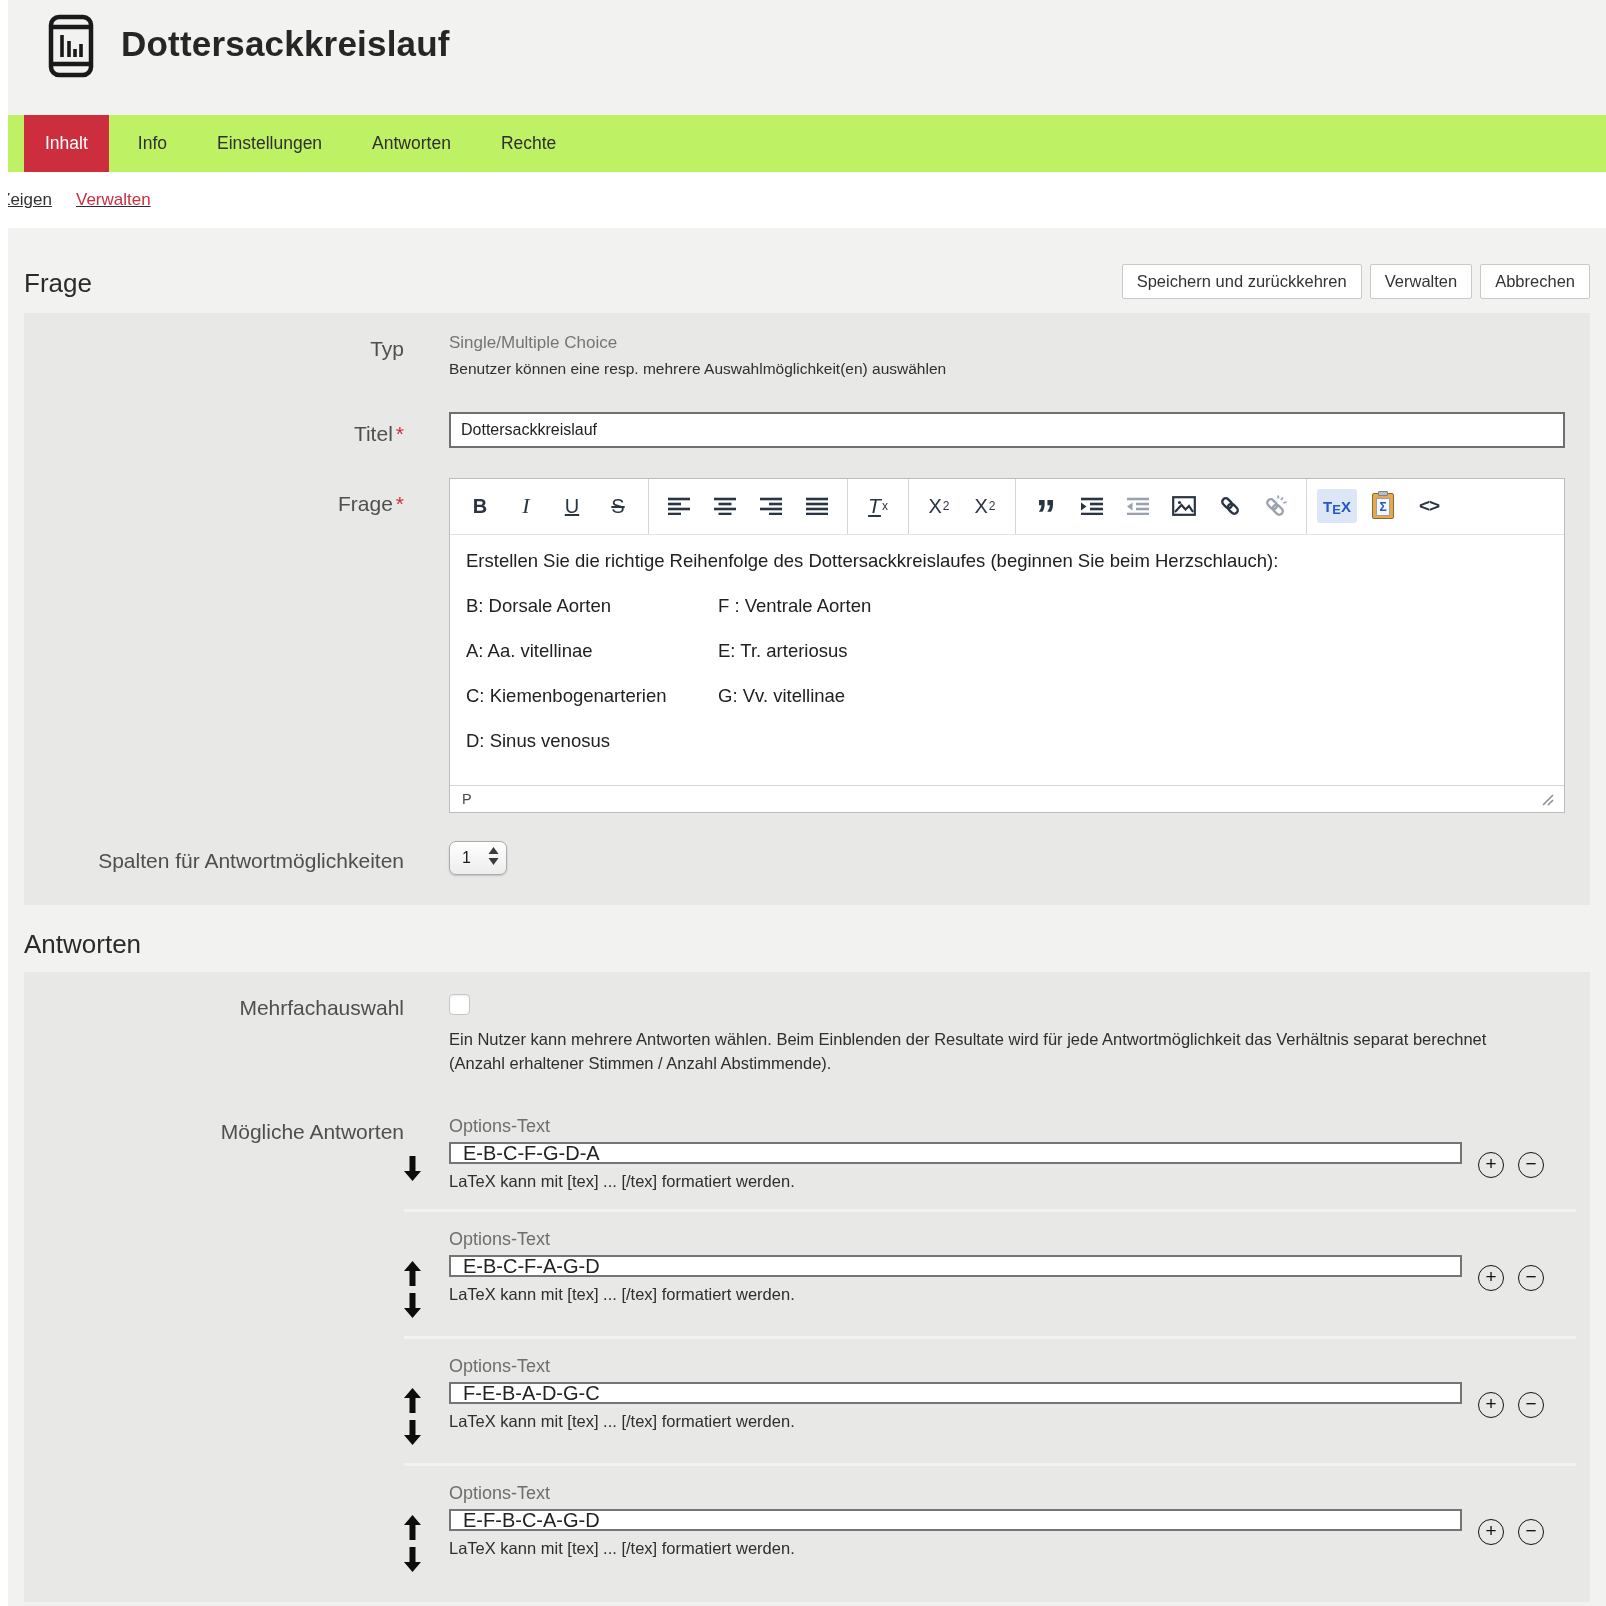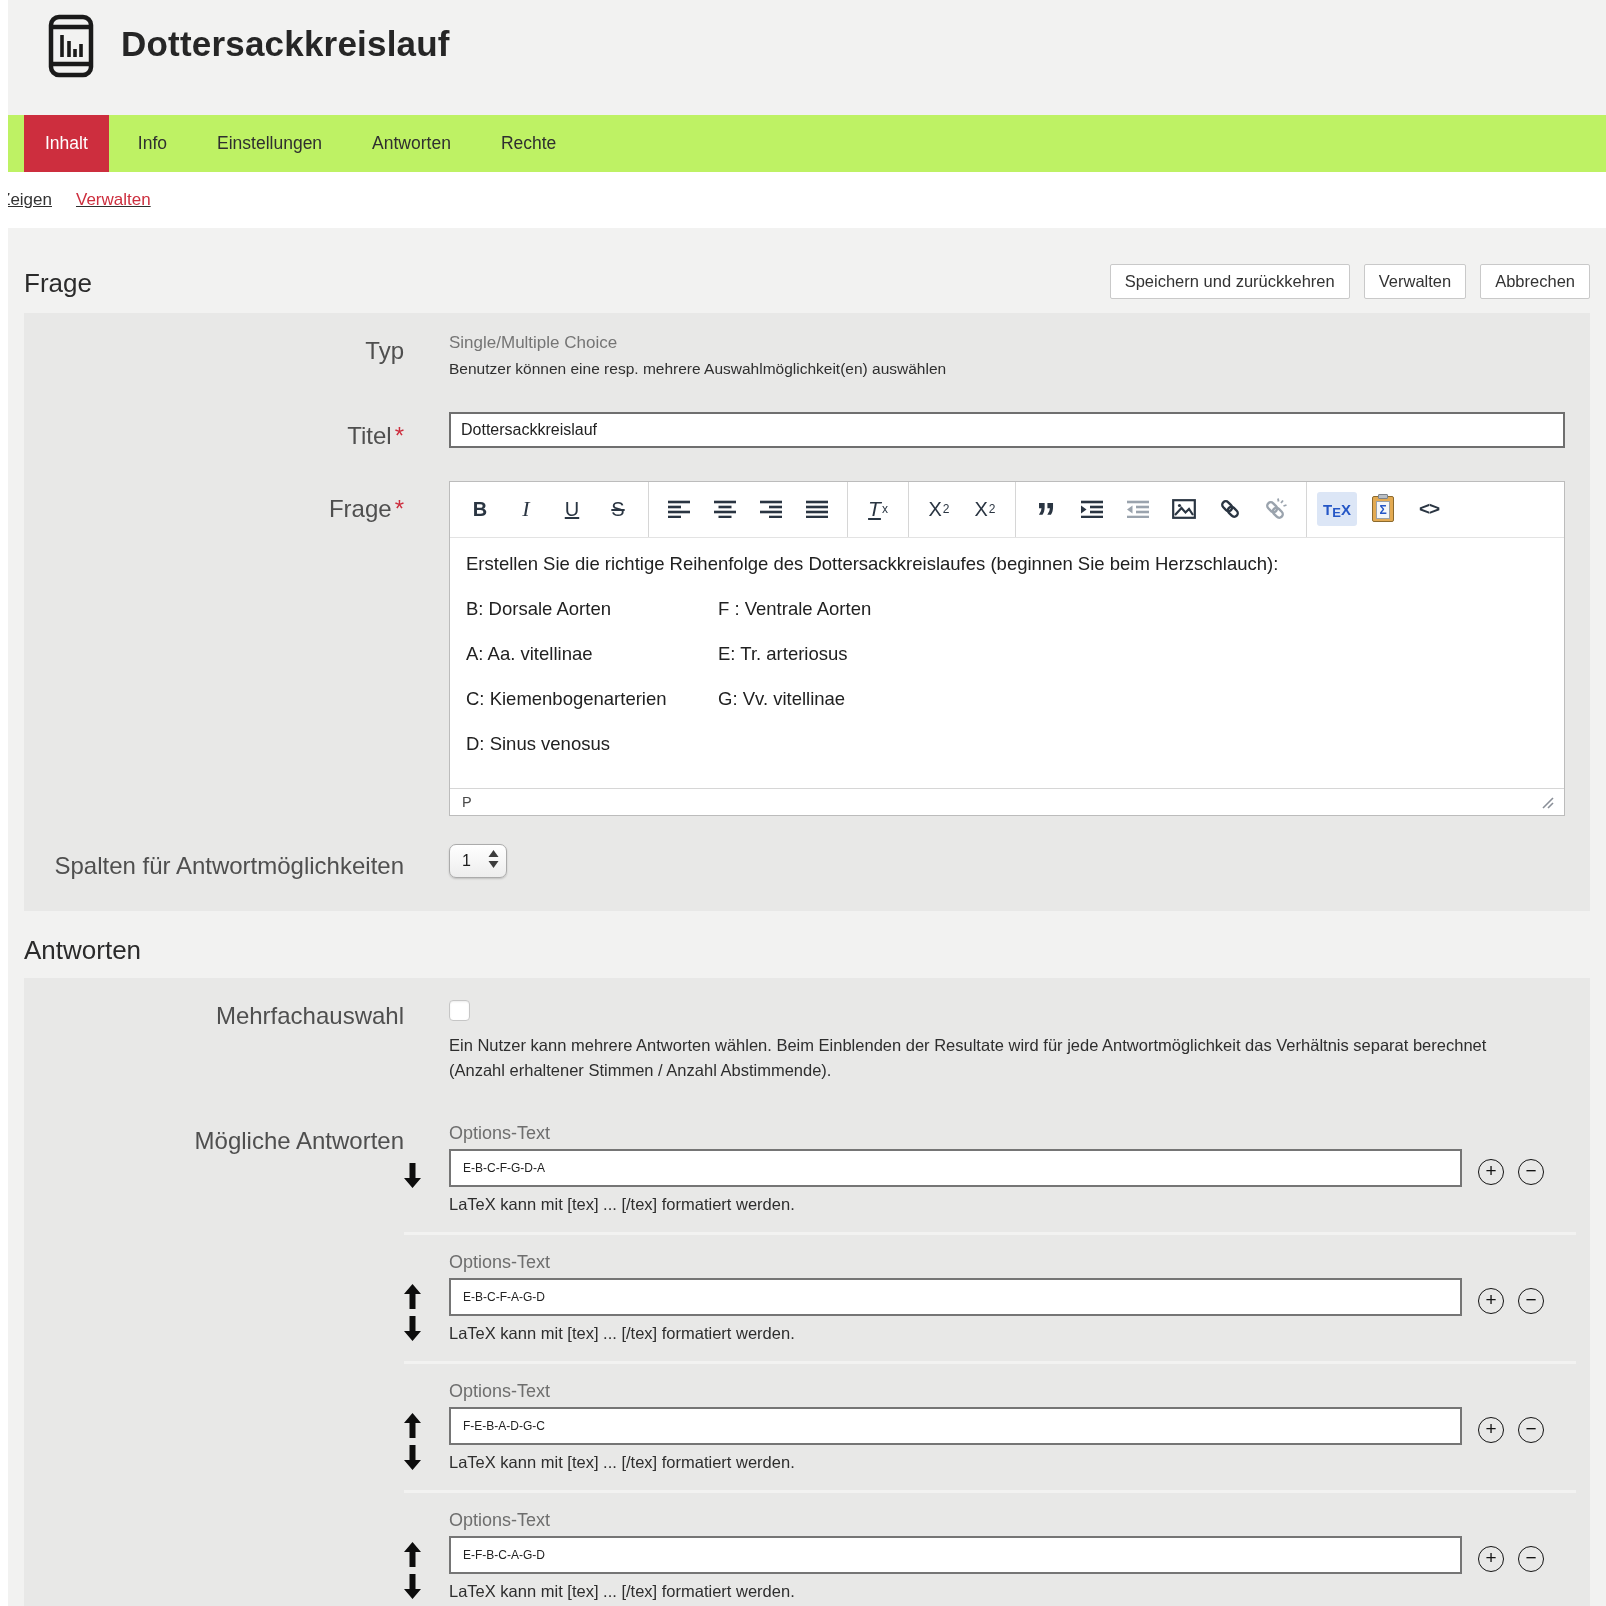--- a/index.html
+++ b/index.html
@@ -21,27 +21,27 @@
   .tab.active{background:#cd2e3e;color:#ffffff;}
   .tab+.tab{margin-left:8px;}
   .subtabbar{background:#ffffff;height:56px;display:flex;align-items:center;text-decoration:underline;}
   .subtab{font-size:17px;color:#333333;margin-right:24px;cursor:pointer;}
   .subtab.active{color:#cd2e3e;}
 
   
   .main{padding:0 16px 0 24px;}
   .section-head{display:flex;justify-content:space-between;align-items:flex-end;margin-top:36px;margin-bottom:14px;width:1566px;}
   .section-title{font-size:26px;font-weight:500;color:#2b2b2b;}
-  .cmd-buttons{display:flex;gap:14px;}
+  .cmd-buttons{display:flex;gap:8px;}
   .btn{background:#ffffff;border:1px solid #c9c9c9;border-radius:2px;padding:6px 14px;font-size:16.5px;color:#333333;font-family:inherit;cursor:pointer;line-height:1.25;}
 
   .panel{background:#e8e8e7;width:1566px;padding:22px 0 30px 0;}
   .form-row{display:grid;grid-template-columns:425px 1fr;align-items:start;}
   .form-row+.form-row{margin-top:34px;}
-  .flabel{text-align:right;padding-right:45px;font-size:24px;color:#4f4f4f;line-height:1.3;}
+  .flabel{text-align:right;padding-right:45px;font-size:21px;color:#4f4f4f;line-height:1.3;}
   .req{color:#cd2e3e;margin-left:3px;}
   .fvalue{padding-right:25px;}
 
   .typ-value{font-size:17px;color:#757575;margin-top:-2px;}
   .typ-desc{font-size:15.5px;color:#2f2f2f;margin-top:7px;}
 
   .text-input{width:100%;height:36px;border:2px solid #6f6f6f;background:#ffffff;font-size:16px;
     font-family:inherit;color:#222;padding:0 10px;border-radius:0;}
 
   
@@ -86,21 +86,21 @@
     box-shadow:inset 0 1px 2px rgba(0,0,0,.08);cursor:pointer;}
   .check-desc{font-size:16.5px;color:#2e2e2e;line-height:1.5;margin-top:12px;max-width:1092px;}
 
   .option-row{display:flex;align-items:flex-start;}
   .option-row+.option-row{border-top:3px solid #f2f2f1;padding-top:17px;margin-top:18px;}
   .arrow-col{width:45px;display:flex;flex-direction:column;align-items:flex-start;gap:7px;padding-top:32px;}
   .arrow-col.single{padding-top:40px;}
   .arrow-btn{cursor:pointer;line-height:0;}
   .opt-main{flex:1;max-width:1013px;}
   .opt-label{font-size:18px;color:#6e6e6e;margin-bottom:5px;}
-  .opt-input{width:100%;height:38px;border:2px solid #757575;background:#ffffff;font-size:12px;font-family:inherit;
+  .opt-input{width:100%;height:22px;border:2px solid #757575;background:#ffffff;font-size:20px;font-family:inherit;
     color:#222;padding:0 12px;}
   .opt-hint{font-size:16.5px;color:#2e2e2e;margin-top:8px;}
   .opt-btns{display:flex;gap:14px;padding:36px 0 0 16px;}
   .circle-btn{width:26px;height:26px;border:1.6px solid #141414;border-radius:50%;background:transparent;color:#141414;
     font-size:19px;line-height:22px;display:flex;align-items:center;justify-content:center;cursor:pointer;font-family:inherit;padding:0 0 2px 0;}
 </style>
 </head>
 <body>
 
 <div id="left-strip"></div>

